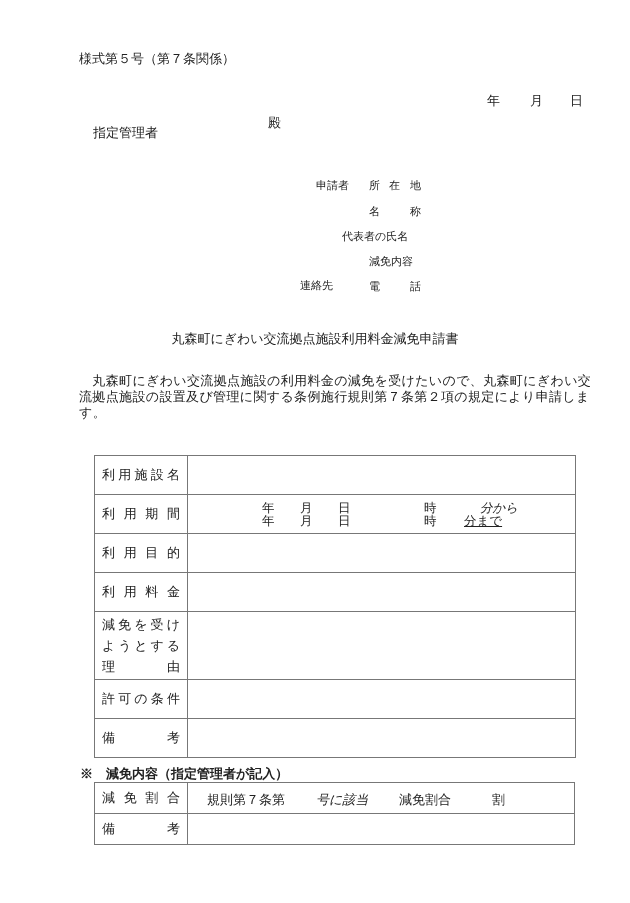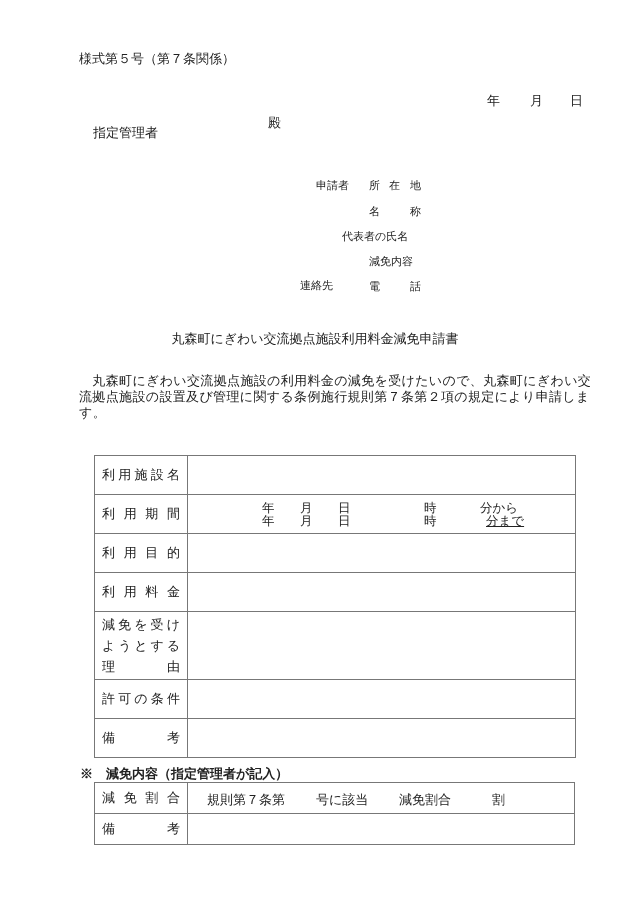--- a/index.html
+++ b/index.html
@@ -83,26 +83,26 @@
         <span>期</span>
         <span>間</span>
       </div>
     </td>
     <td>
       <div class="period">
         <span style="left:74px;top:6px;">年</span>
         <span style="left:112px;top:6px;">月</span>
         <span style="left:150px;top:6px;">日</span>
         <span style="left:236px;top:6px;">時</span>
-        <span style="left:292px;top:6px;">分から</span>
+        <span style="left:292px;top:6px;font-style:italic;">分から</span>
         <span style="left:74px;top:19px;">年</span>
         <span style="left:112px;top:19px;">月</span>
         <span style="left:150px;top:19px;">日</span>
         <span style="left:236px;top:19px;">時</span>
-        <span style="left:298px;top:19px;text-decoration:underline;">分まで</span>
+        <span style="left:276px;top:19px;text-decoration:underline;">分まで</span>
       </div>
     </td>
   </tr>
   <tr>
     <td class="lab">
       <div class="just">
         <span>利</span>
         <span>用</span>
         <span>目</span>
         <span>的</span>
@@ -179,21 +179,21 @@
       <div class="just">
         <span>減</span>
         <span>免</span>
         <span>割</span>
         <span>合</span>
       </div>
     </td>
     <td>
       <div class="sub-content">
         <span style="left:19px;font-family:Liberation Serif, serif;">規則第７条第</span>
-        <span style="left:128px;">号に該当</span>
+        <span style="left:128px;font-style:italic;">号に該当</span>
         <span style="left:211px;">減免割合</span>
         <span style="left:304px;">割</span>
       </div>
     </td>
   </tr>
   <tr>
     <td class="lab">
       <div class="just">
         <span>備</span>
         <span>考</span>

